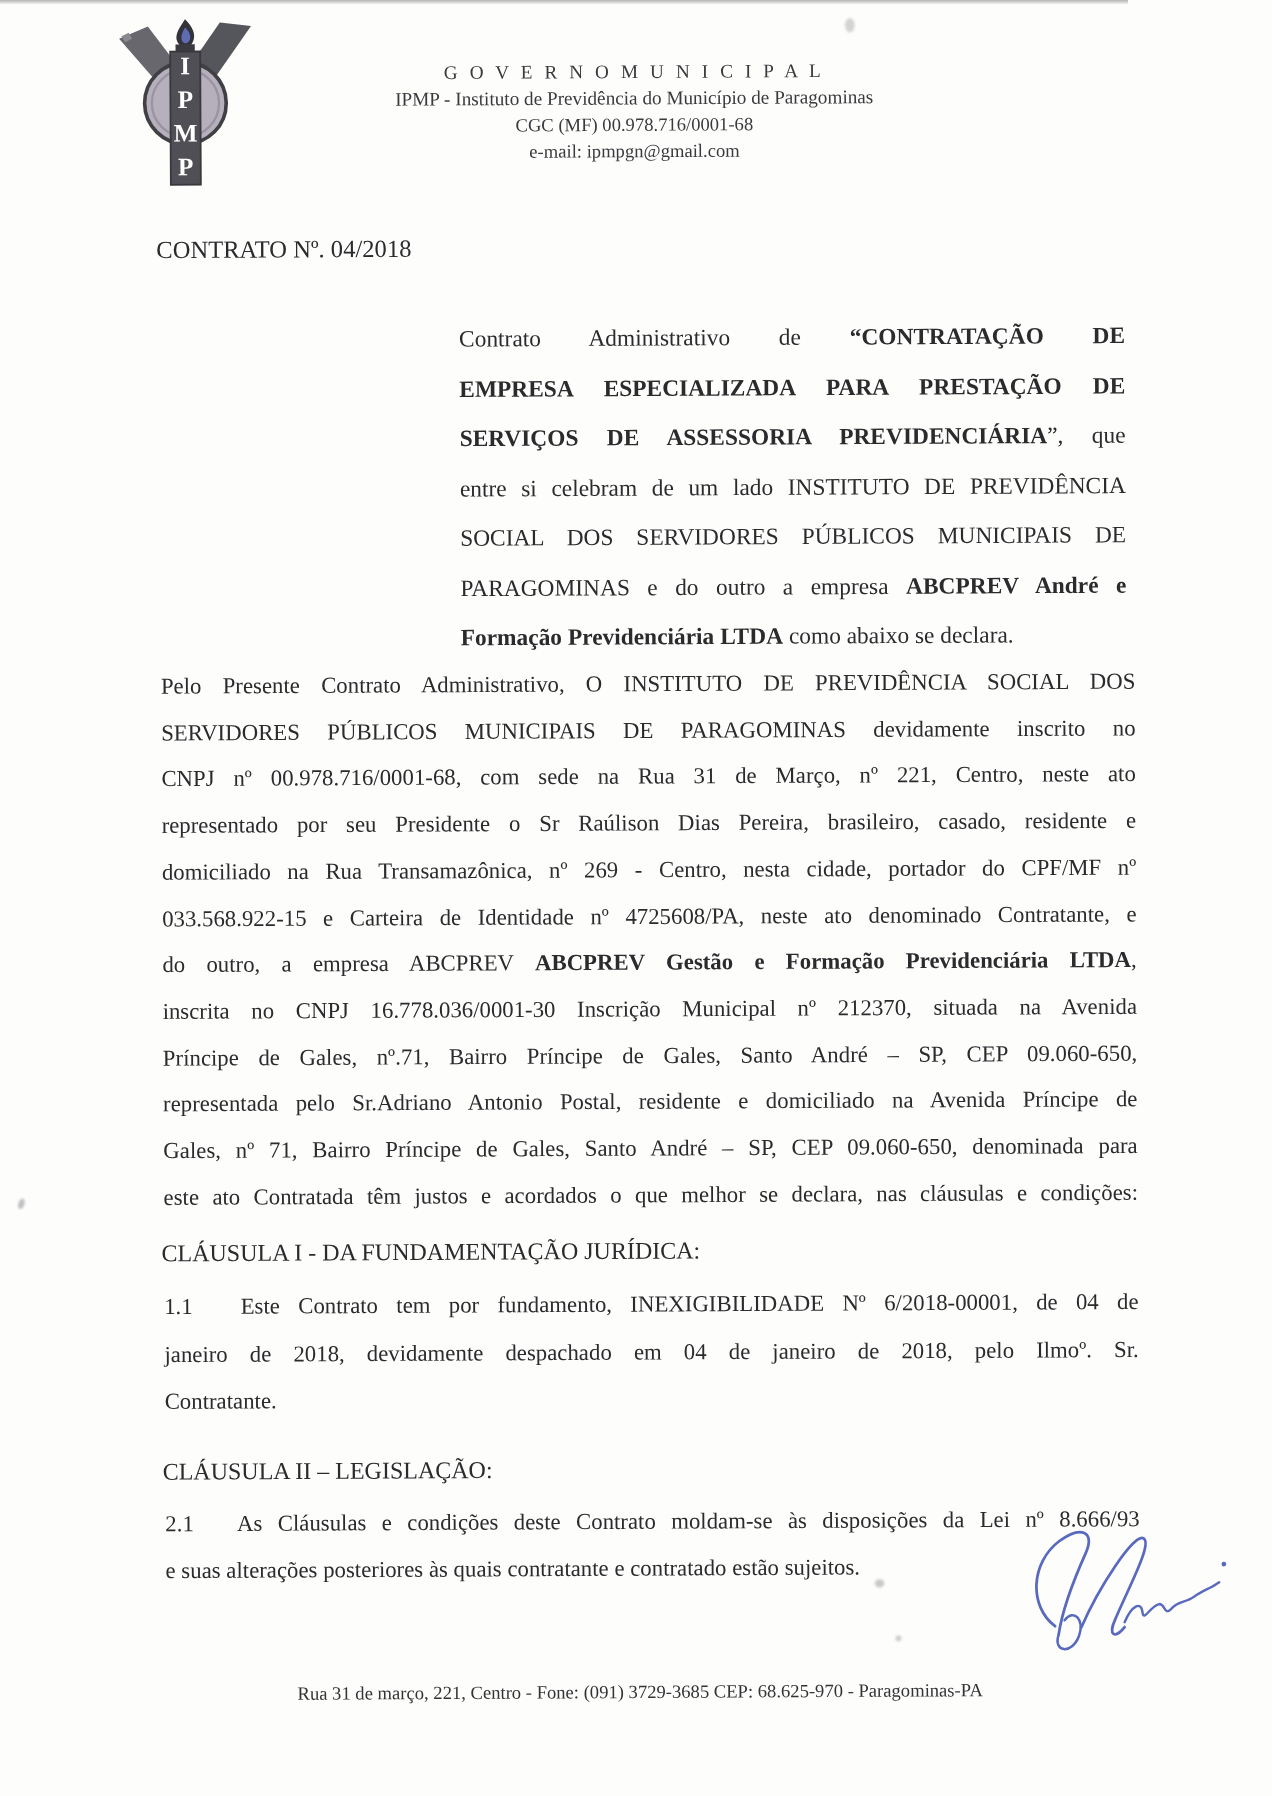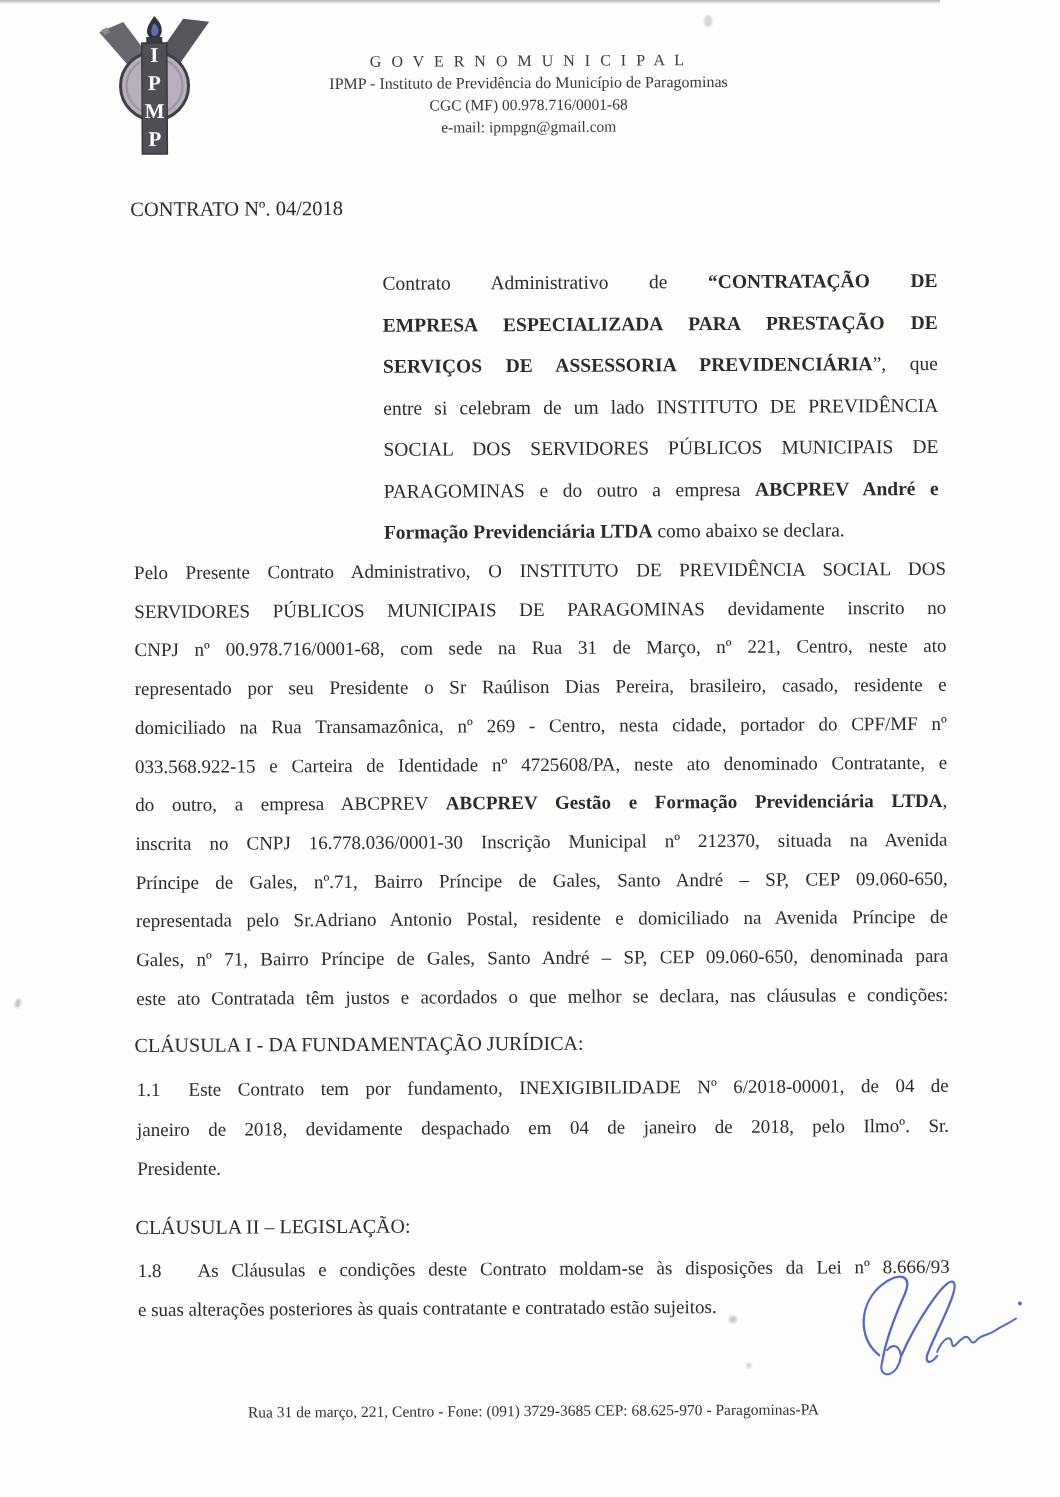--- a/index.html
+++ b/index.html
@@ -129,28 +129,28 @@
         <div class="tl"><span>do outro, a empresa ABCPREV </span><span class="b">ABCPREV Gestão e Formação Previdenciária LTDA</span><span>,</span></div>
         <div class="tl"><span>inscrita no CNPJ 16.778.036/0001-30 Inscrição Municipal nº 212370, situada na Avenida</span></div>
         <div class="tl"><span>Príncipe de Gales, nº.71, Bairro Príncipe de Gales, Santo André – SP, CEP 09.060-650,</span></div>
         <div class="tl"><span>representada pelo Sr.Adriano Antonio Postal, residente e domiciliado na Avenida Príncipe de</span></div>
         <div class="tl"><span>Gales, nº 71, Bairro Príncipe de Gales, Santo André – SP, CEP 09.060-650, denominada para</span></div>
         <div class="tl"><span>este ato Contratada têm justos e acordados o que melhor se declara, nas cláusulas e condições:</span></div>
       </div>
 
     <div class="clause-heading c1-head">CLÁUSULA I - DA FUNDAMENTAÇÃO JURÍDICA:</div>
     <div class="c1-lines">
-        <div class="tl"><span style="margin-right: 28px;">1.1</span><span>Este Contrato tem por fundamento, INEXIGIBILIDADE Nº 6/2018-00001, de 04 de</span></div>
+        <div class="tl"><span style="margin-right: 40px;">1.1</span><span>Este Contrato tem por fundamento, INEXIGIBILIDADE Nº 6/2018-00001, de 04 de</span></div>
         <div class="tl"><span>janeiro de 2018, devidamente despachado em 04 de janeiro de 2018, pelo Ilmoº. Sr.</span></div>
-        <div class="tl last"><span>Presidente.</span></div>
+        <div class="tl last"><span>Contratante.</span></div>
       </div>
 
     <div class="clause-heading c2-head">CLÁUSULA II – LEGISLAÇÃO:</div>
     <div class="c2-lines">
-        <div class="tl"><span style="margin-right: 36px;">1.8</span><span>As Cláusulas e condições deste Contrato moldam-se às disposições da Lei nº 8.666/93</span></div>
+        <div class="tl"><span style="margin-right: 36px;">2.1</span><span>As Cláusulas e condições deste Contrato moldam-se às disposições da Lei nº 8.666/93</span></div>
         <div class="tl last"><span>e suas alterações posteriores às quais contratante e contratado estão sujeitos.</span></div>
       </div>
 
     <div class="signature">
       <svg viewBox="0 0 185 128" width="185" height="128">
         <g fill="none" stroke-linecap="round" stroke-linejoin="round" opacity="0.88">
           <path class="ink" d="M30 95 C8 78 10 42 34 24 C52 11 64 16 56 34 C46 56 36 82 33 102" stroke-width="2.3" stroke="#4356b5"></path>
           <path class="ink" d="M33 102 C28 117 44 119 50 103 C55 90 46 80 38 90" stroke-width="2.1" stroke="#4356b5"></path>
           <path class="ink" d="M52 96 C66 64 96 18 104 22 C112 26 92 62 80 90 C74 103 80 106 88 96" stroke-width="2.3" stroke="#4356b5"></path>
           <path class="ink" d="M88 92 C94 78 102 74 103 84 C104 92 110 78 117 77 C122 77 121 87 127 81 C133 74 140 76 146 71 C153 66 160 64 167 59" stroke-width="2" stroke="#4356b5"></path>

